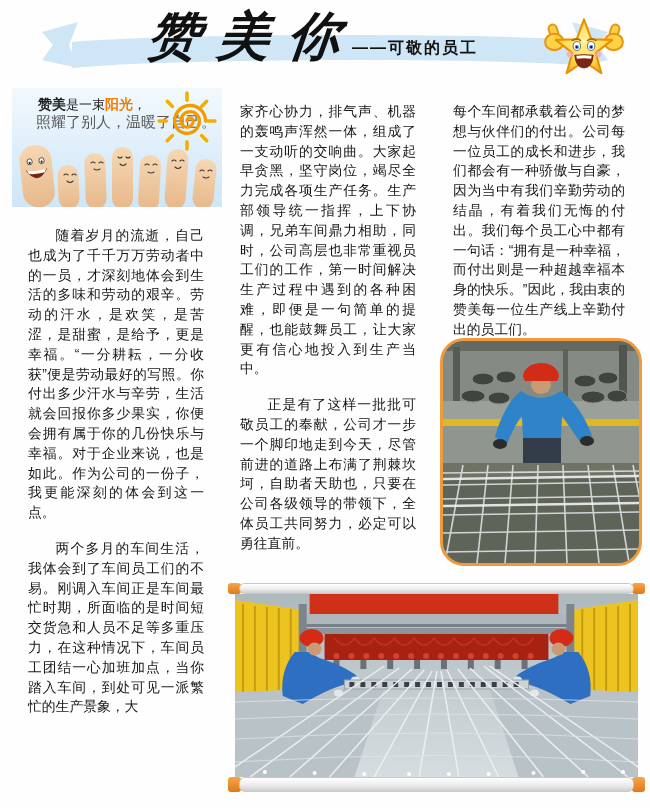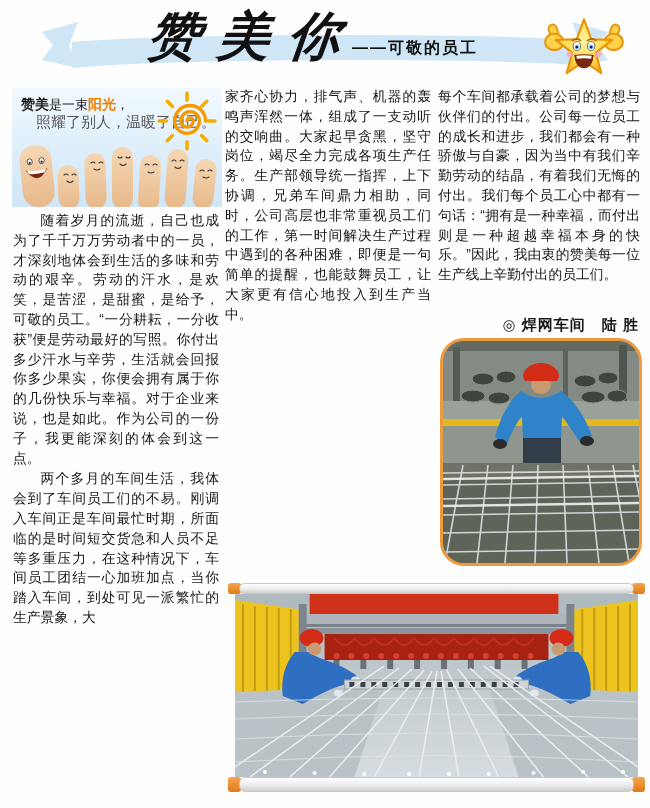--- a/index.html
+++ b/index.html
@@ -10,28 +10,28 @@
   .title-main{position:absolute;left:148px;top:2px;font-family:"Liberation Serif","DejaVu Serif",serif;
         font-style:italic;font-weight:bold;font-size:52px;letter-spacing:18px;color:#111;
         transform:skewX(-6deg);white-space:nowrap;}
   .title-sub{position:absolute;left:352px;top:38px;font-size:16px;font-weight:bold;color:#111;
         letter-spacing:2px;white-space:nowrap;}
   .star-wrap{position:absolute;left:541px;top:10px;width:86px;height:70px;}
   
   .quote-card{position:absolute;left:12px;top:88px;width:210px;height:119px;overflow:hidden;
         background:linear-gradient(180deg,#f2f9fe 0%,#ddeefa 55%,#cfe6f6 100%);}
   .quote-line1{position:absolute;left:9px;top:8px;font-size:13px;color:#222;white-space:nowrap;}
-  .quote-line1 .b{font-weight:bold;font-size:14px;}
+  .quote-line1 .b{font-weight:bold;font-size:14px;margin-left:17px;}
   .quote-line1 .hl{font-weight:bold;font-size:14px;color:#f07c00;margin-top:38px;}
   .quote-line2{position:absolute;left:24px;top:25px;font-size:15px;color:#555;white-space:nowrap;}
   .sun-svg{position:absolute;right:4px;top:2px;width:62px;height:62px;}
   .fingers-svg{position:absolute;left:0;bottom:0;width:210px;height:76px;}
   
   .col{position:absolute;font-size:13.8px;line-height:19.8px;color:#161616;text-align:justify;}
-  .col p{margin:1px;}
+  .col p{margin:16px;}
   .col p.ind{text-indent:2em;}
   .col-left{left:12px;top:210px;width:208px;}
   .col-mid{left:224px;top:86px;width:208px;}
   .col-right{left:437px;top:86px;width:204px;}
   .byline{margin-top:30px;text-align:right;font-weight:bold;font-size:15px;letter-spacing:1px;padding-right:2px;}
   
   .side-photo{position:absolute;left:440px;top:338px;width:196px;height:222px;
         border:3px solid #f09a3e;border-radius:24px;overflow:hidden;background:#858a84;}
   .side-photo svg{display:block;width:100%;height:100%;}
   
@@ -150,26 +150,27 @@
           <path d="M168,30 q2,-2 4,0"></path>
           <path d="M163,36 q3,3 6,0"></path>
         <path d="M188,40 q2,-2 4,0"></path>
           <path d="M196,40 q2,-2 4,0"></path>
           <path d="M191,46 q3,2 6,0"></path>
       </g>
     </svg>
   </div>
 
   <div class="col col-left">
-    <p class="ind">随着岁月的流逝，自己也成为了千千万万劳动者中的一员，才深刻地体会到生活的多味和劳动的艰辛。劳动的汗水，是欢笑，是苦涩，是甜蜜，是给予，可敬的员工。“一分耕耘，一分收获”便是劳动最好的写照。你付出多少汗水与辛劳，生活就会回报你多少果实，你便会拥有属于你的几份快乐与幸福。对于企业来说，也是如此。作为公司的一份子，我更能深刻的体会到这一点。</p>
+    <p class="ind">随着岁月的流逝，自己也成为了千千万万劳动者中的一员，才深刻地体会到生活的多味和劳动的艰辛。劳动的汗水，是欢笑，是苦涩，是甜蜜，是给予，更是幸福。“一分耕耘，一分收获”便是劳动最好的写照。你付出多少汗水与辛劳，生活就会回报你多少果实，你便会拥有属于你的几份快乐与幸福。对于企业来说，也是如此。作为公司的一份子，我更能深刻的体会到这一点。</p>
     <p class="ind">两个多月的车间生活，我体会到了车间员工们的不易。刚调入车间正是车间最忙时期，所面临的是时间短交货急和人员不足等多重压力，在这种情况下，车间员工团结一心加班加点，当你踏入车间，到处可见一派繁忙的生产景象，大</p>
   </div>
 
   <div class="col col-mid">
     <p>家齐心协力，排气声、机器的轰鸣声浑然一体，组成了一支动听的交响曲。大家起早贪黑，坚守岗位，竭尽全力完成各项生产任务。生产部领导统一指挥，上下协调，兄弟车间鼎力相助，同时，公司高层也非常重视员工们的工作，第一时间解决生产过程中遇到的各种困难，即便是一句简单的提醒，也能鼓舞员工，让大家更有信心地投入到生产当中。</p>
+    <p class="ind">正是有了这样一批批可敬员工的奉献，公司才一步一个脚印地走到今天，尽管前进的道路上布满了荆棘坎坷，自助者天助也，只要在公司各级领导的带领下，全体员工共同努力，必定可以勇往直前。</p>
   </div>
 
   <div class="col col-right">
     <p>每个车间都承载着公司的梦想与伙伴们的付出。公司每一位员工的成长和进步，我们都会有一种骄傲与自豪，因为当中有我们辛勤劳动的结晶，有着我们无悔的付出。我们每个员工心中都有一句话：“拥有是一种幸福，而付出则是一种超越幸福本身的快乐。”因此，我由衷的赞美每一位生产线上辛勤付出的员工们。</p>
     <div class="byline">◎ 焊网车间　陆 胜</div>
   </div>
 
   <div class="side-photo">
     <svg viewBox="0 0 196 222" preserveAspectRatio="none" aria-hidden="true">
       <rect x="0" y="0" width="196" height="95" fill="#858a84"></rect>

